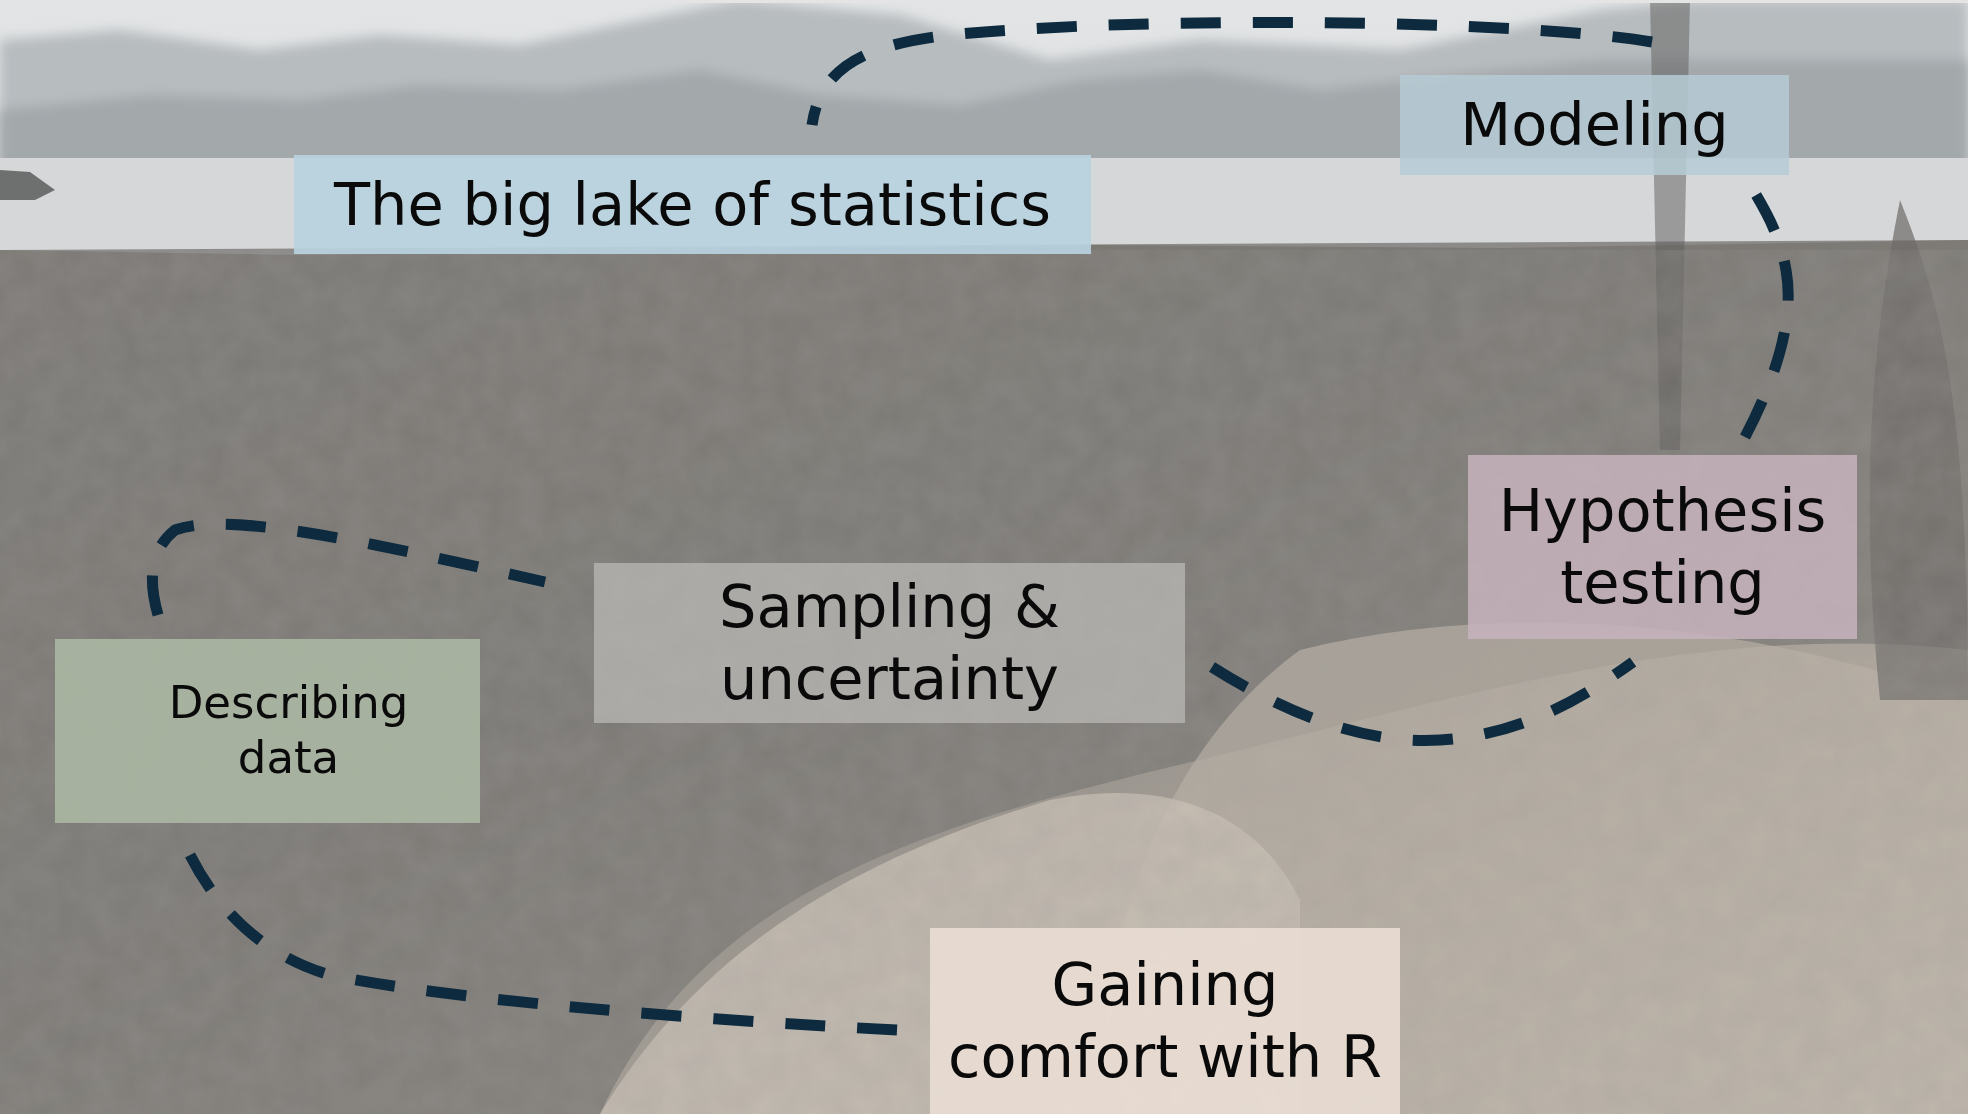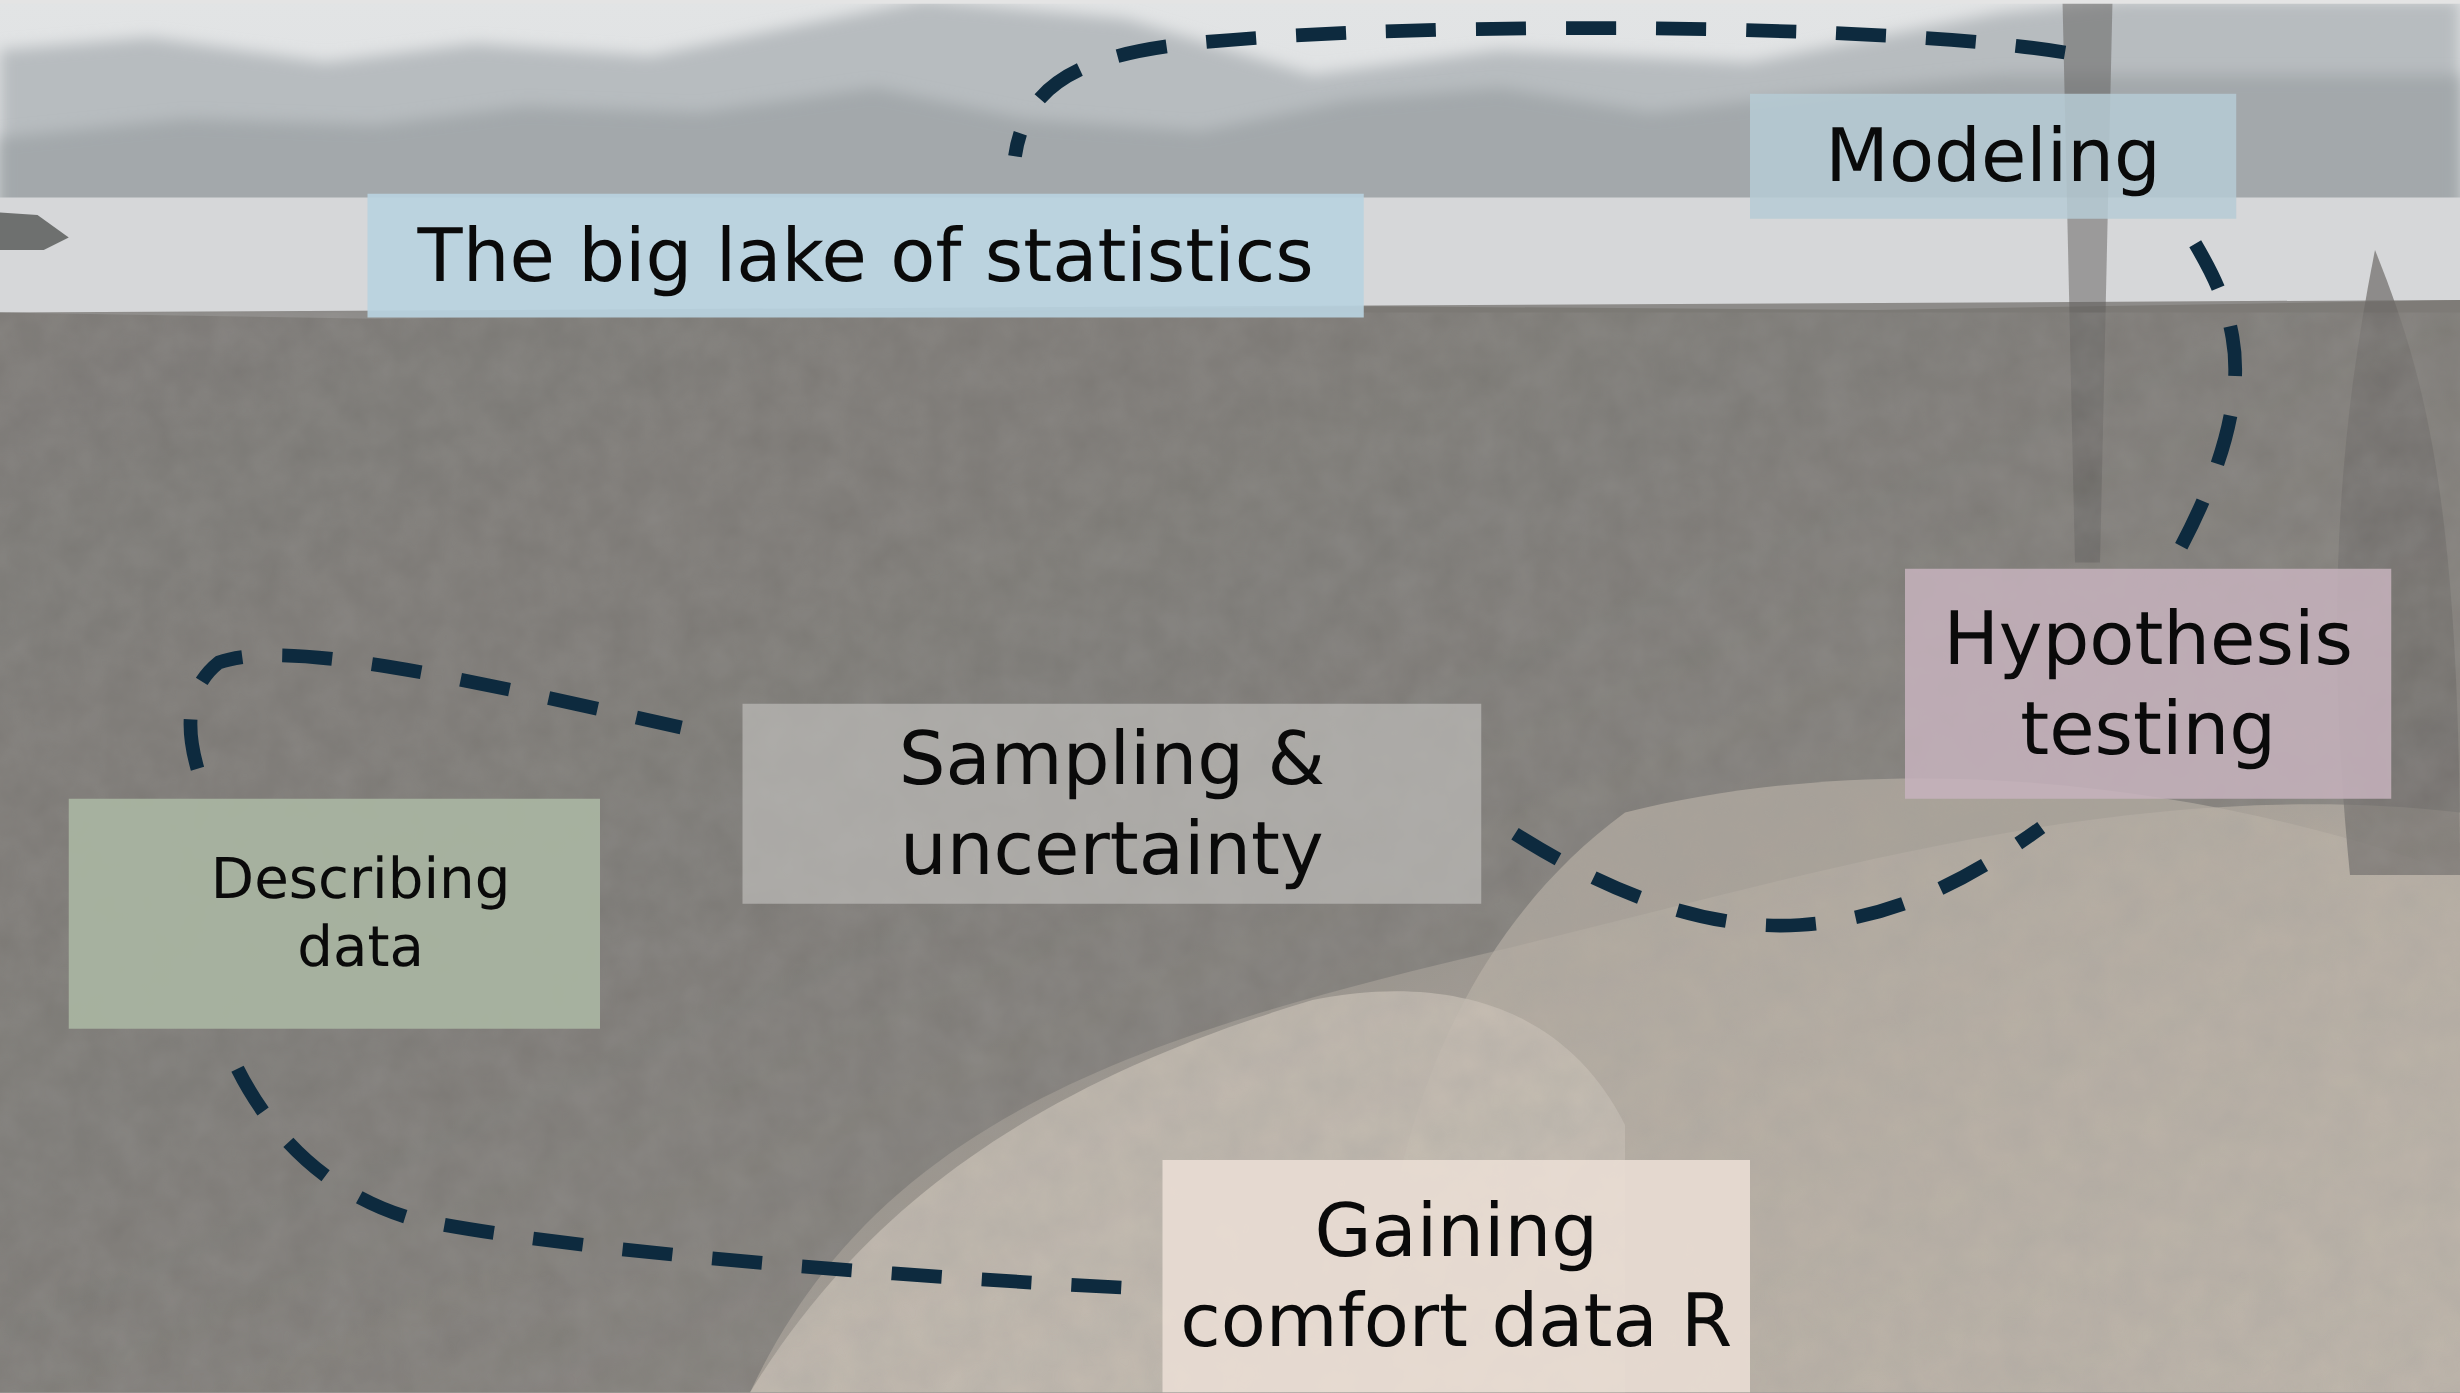--- a/index.html
+++ b/index.html
@@ -6,21 +6,21 @@
   body { width: 1968px; height: 1114px; overflow: hidden; position: relative;
          font-family: "DejaVu Sans", "Liberation Sans", sans-serif; background: #8d8a86; }
   .slide { position: absolute; left: 0; top: 0; width: 1968px; height: 1114px; overflow: hidden; }
   .topbar { position: absolute; left: 0; top: 0; width: 1968px; height: 3px; background: #e4e4e4; z-index: 3; }
   svg.bg { position: absolute; left: 0; top: 0; }
   .label { position: absolute; display: flex; align-items: center; justify-content: center;
            text-align: center; color: #0a0a0a; line-height: 1.22; box-sizing: border-box; z-index: 5; }
   .label span { white-space: pre-line; }
   .lake    { left: 294px;  top: 155px; width: 797px; height: 99px;  font-size: 59px; }
   .model   { left: 1400px; top: 75px;  width: 389px; height: 100px; font-size: 59px; }
-  .hyp     { left: 1524px; top: 455px; width: 389px; height: 184px; font-size: 59px; }
+  .hyp     { left: 1468px; top: 455px; width: 389px; height: 184px; font-size: 59px; }
   .samp    { left: 594px;  top: 563px; width: 591px; height: 160px; font-size: 59px; }
   .desc    { left: 55px;   top: 639px; width: 425px; height: 184px; font-size: 45px; padding-left: 42px; }
   .gain    { left: 930px;  top: 928px; width: 470px; height: 186px; font-size: 59px; }
   svg.path { position: absolute; left: 0; top: 0; z-index: 4; }
 </style>
 </head>
 <body>
 
 <div class="slide">
   <div class="topbar"></div>
@@ -87,15 +87,15 @@
   <div class="label samp" style="background: rgba(190,188,185,0.7);">
     <span>Sampling &amp;
 uncertainty</span>
   </div>
   <div class="label desc" style="background: rgba(169,181,162,0.92);">
     <span>Describing
 data</span>
   </div>
   <div class="label gain" style="background: rgba(235,222,213,0.88);">
     <span>Gaining
-comfort data R</span>
+comfort with R</span>
   </div>
 </div>
 
 </body></html>

